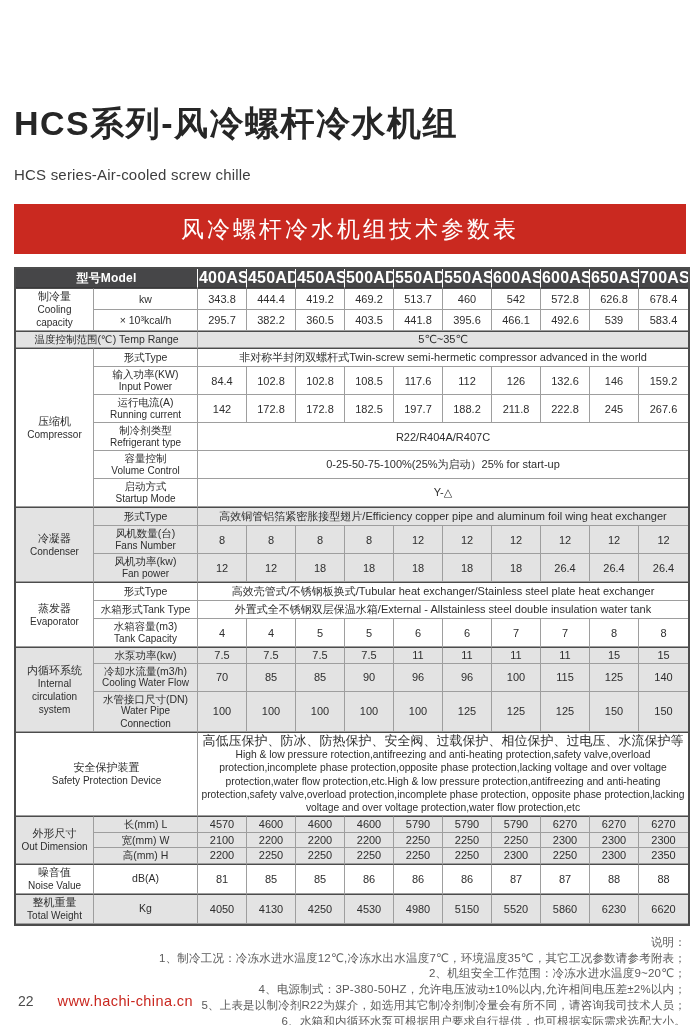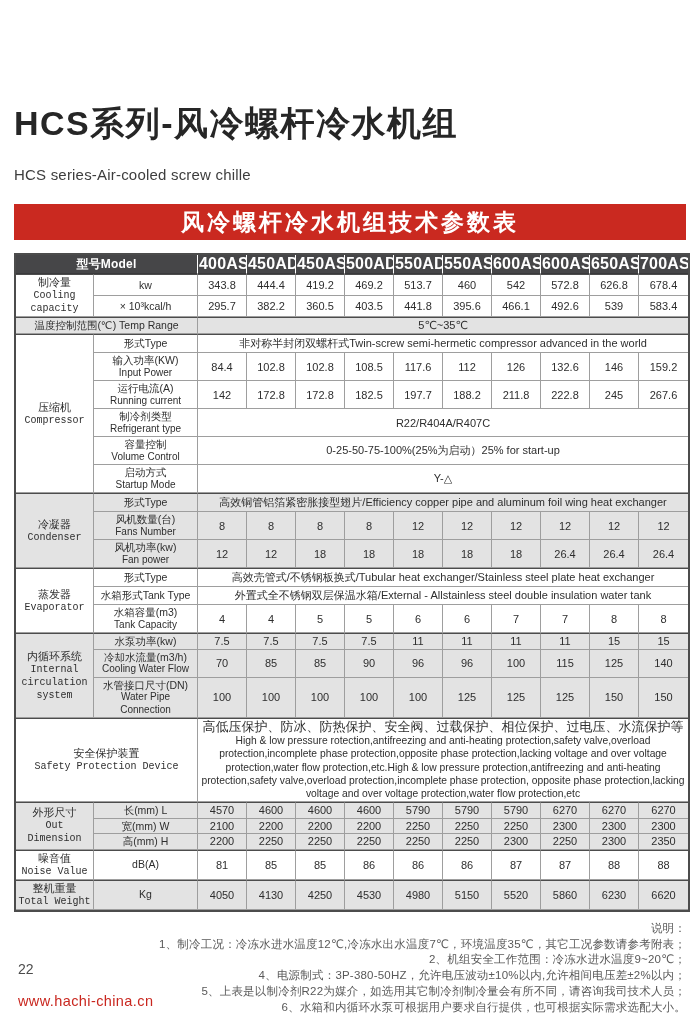--- a/index.html
+++ b/index.html
@@ -5,23 +5,23 @@
   html,body{margin:0;padding:0;}
   body{
     width:700px;height:1025px;background:#ffffff;position:relative;overflow:hidden;
     font-family:"Liberation Sans","DejaVu Sans",sans-serif;color:#222;
     -webkit-font-smoothing:antialiased;
   }
   .page{position:absolute;inset:0;padding:103px 14px 0;box-sizing:border-box;}
   .title{font-size:34px;font-weight:600;letter-spacing:1.5px;color:#262626;line-height:40px;}
   .subtitle{margin-top:23px;font-size:15px;color:#3d3d3d;letter-spacing:.2px;}
   .banner{
-    margin-top:21px;height:36px;background:#ca2920;color:#fff;
+    margin-top:21px;height:50px;background:#ca2920;color:#fff;
     display:flex;align-items:center;justify-content:center;
-    font-size:23px;font-weight:700;letter-spacing:3px;
+    font-size:23px;font-weight:400;letter-spacing:3px;
   }
   table.spec{
     margin-top:13px;width:672px;table-layout:fixed;
     border-collapse:separate;border-spacing:0;
     border:2px solid #4c4c4c;
     font-size:11px;color:#2e2e2e;
   }
   .spec th,.spec td{
     border-right:1px solid #9e9e9e;border-bottom:1px solid #9e9e9e;
     padding:1px 2px;text-align:center;vertical-align:middle;overflow:hidden;
@@ -29,29 +29,29 @@
   .spec tr > *:last-child{border-right:none;}
   .spec th{
     background:#464648;color:#fff;font-weight:700;font-size:16px;
     border-right:1px solid #ffffff;border-bottom:1px solid #3a3a3c;
     height:16px;padding:0 1px;letter-spacing:.2px;
   }
   .spec th.model-th{font-size:12px;}
   tr.sec-top > td{border-top:1px solid #4c4c4c;}
   tr.shaded td{background:#e3e3e3;}
   .group-cell{font-size:11px;line-height:13px;}
-  .group-cell div:not(:first-child){font-size:10px;font-family:Liberation Mono, monospace;}
+  .group-cell div:not(:first-child){font-size:10px;}
   .label-cell{font-size:10.5px;line-height:12.5px;}
   .label-cell div:not(:first-child){font-size:10px;}
   .val-cell{font-size:11px;}
   .span-cell{font-size:11px;}
   .safety-text{text-align:left;padding:3px 6px;line-height:13.2px;font-size:10.3px;}
   .safety-text div:first-child{font-size:13px;margin-bottom:1px;}
   .notes{margin-top:9px;font-size:11.5px;color:#595959;line-height:15.8px;letter-spacing:.2px;text-align:right;}
-  .footer{position:absolute;left:18px;bottom:16px;display:flex;gap:16px;align-items:baseline;flex-direction:column;}
+  .footer{position:absolute;left:18px;bottom:16px;display:flex;gap:24px;align-items:baseline;}
   .page-num{font-size:14px;color:#4c4c4c;}
   .site{font-size:14.5px;color:#c9271f;letter-spacing:.4px;text-decoration:none;}
 </style>
 </head>
 <body>
 
 <div class="page">
   <div class="title">HCS系列-风冷螺杆冷水机组</div>
   <div class="subtitle">HCS series-Air-cooled screw chille</div>
   <div class="banner">

